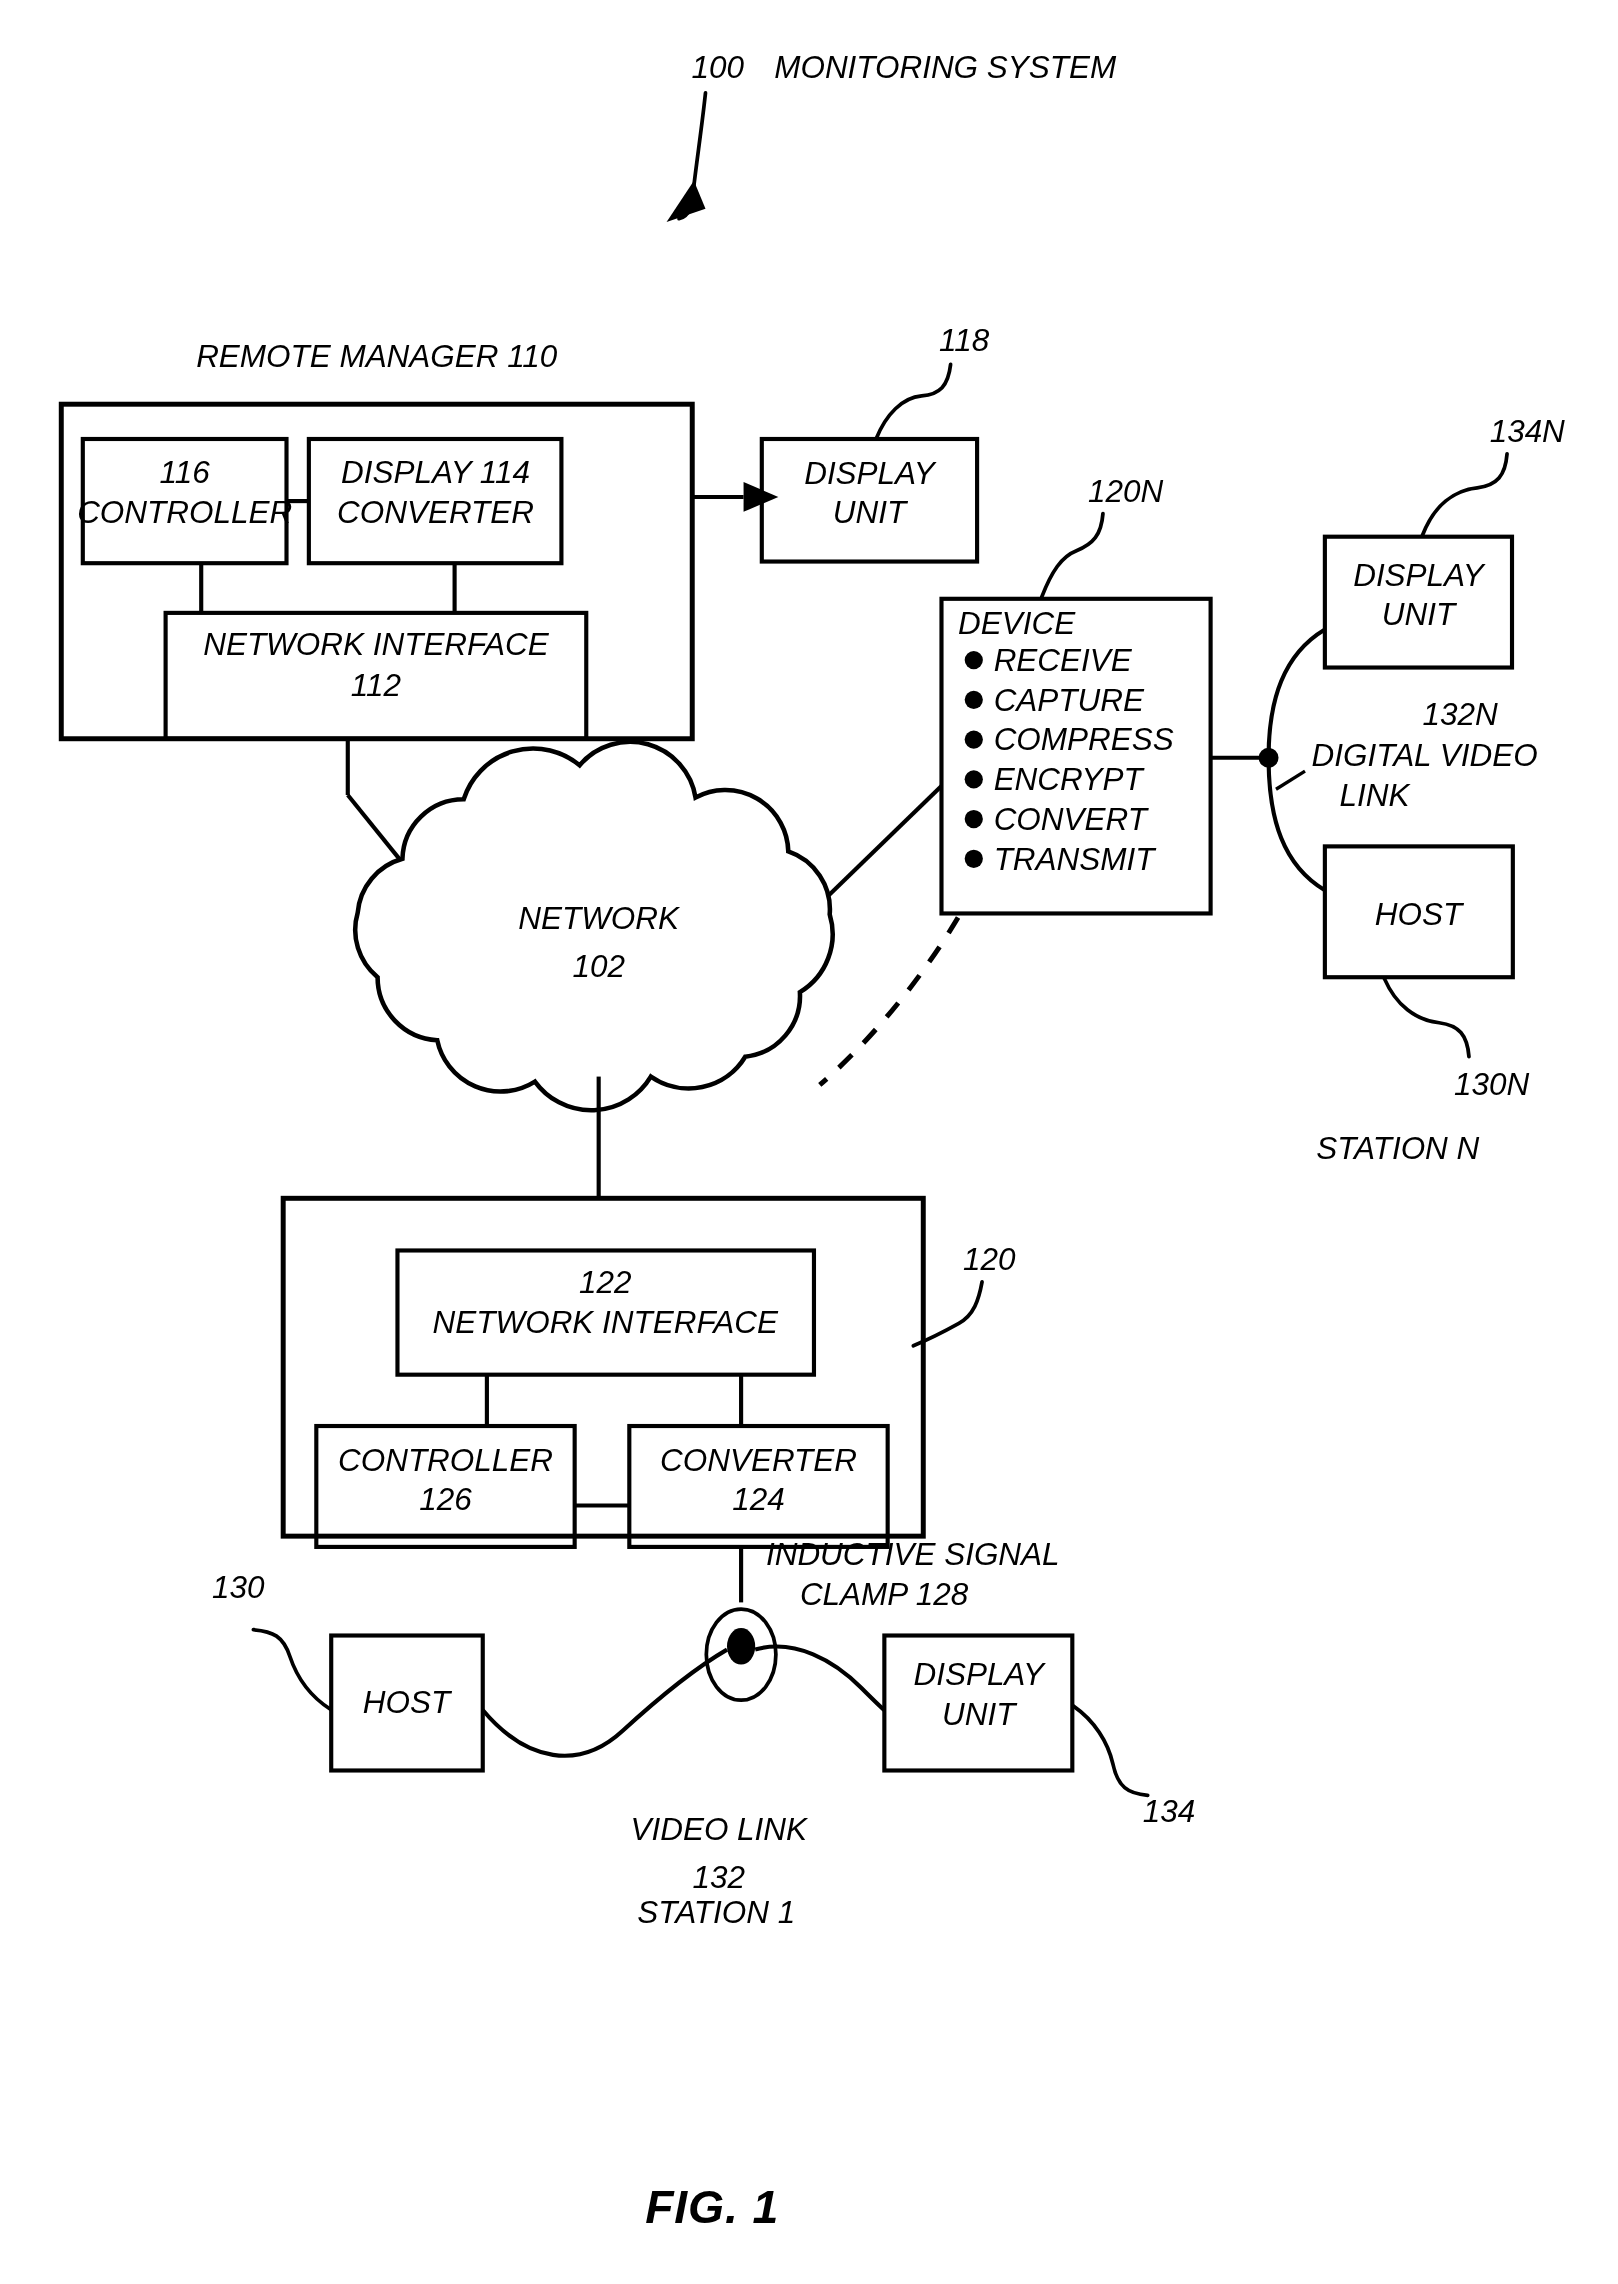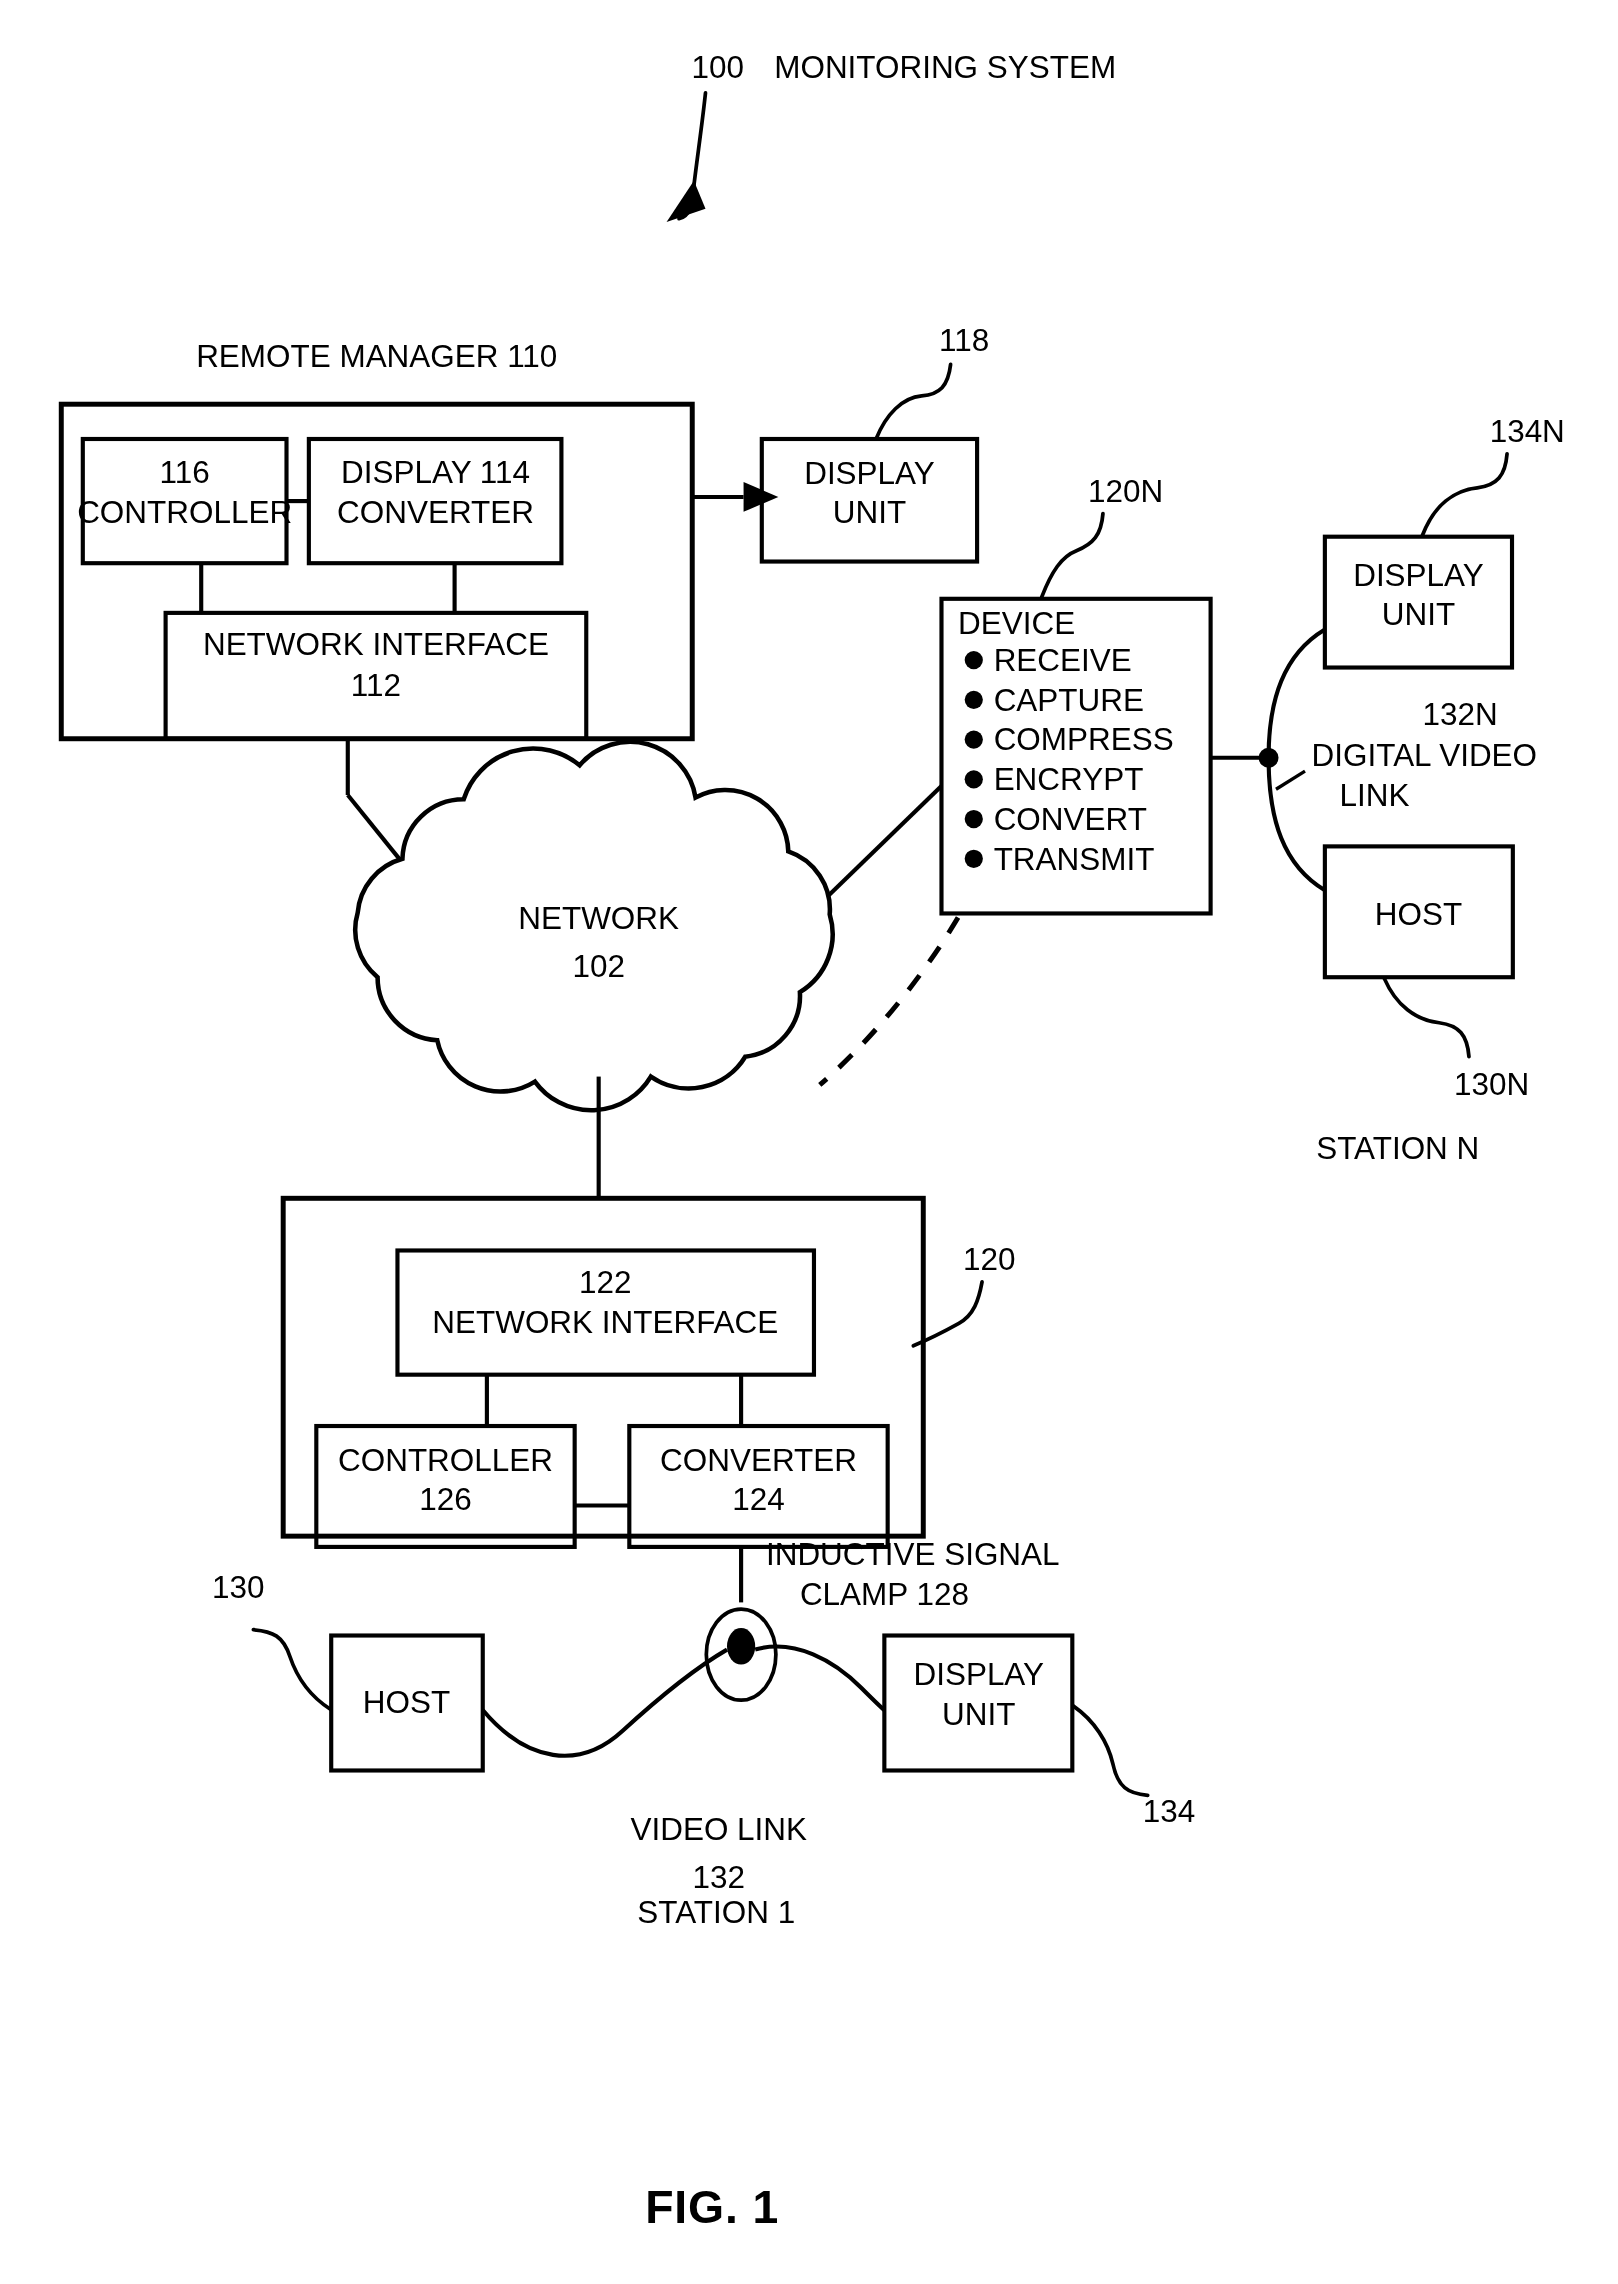--- a/index.html
+++ b/index.html
@@ -14,20 +14,21 @@
     font-family: "Liberation Sans", sans-serif;
     color: #000000;
     overflow: hidden;
   }
   #figure-root {
     position: absolute;
     left: 0;
     top: 0;
     width: 1618px;
     height: 2284px;
+    font-style: italic;
   }
   svg.fig {
     display: block;
     width: 1618px;
     height: 2284px;
   }
   .bx {
     fill: none;
     stroke: #000000;
     stroke-width: 5;

